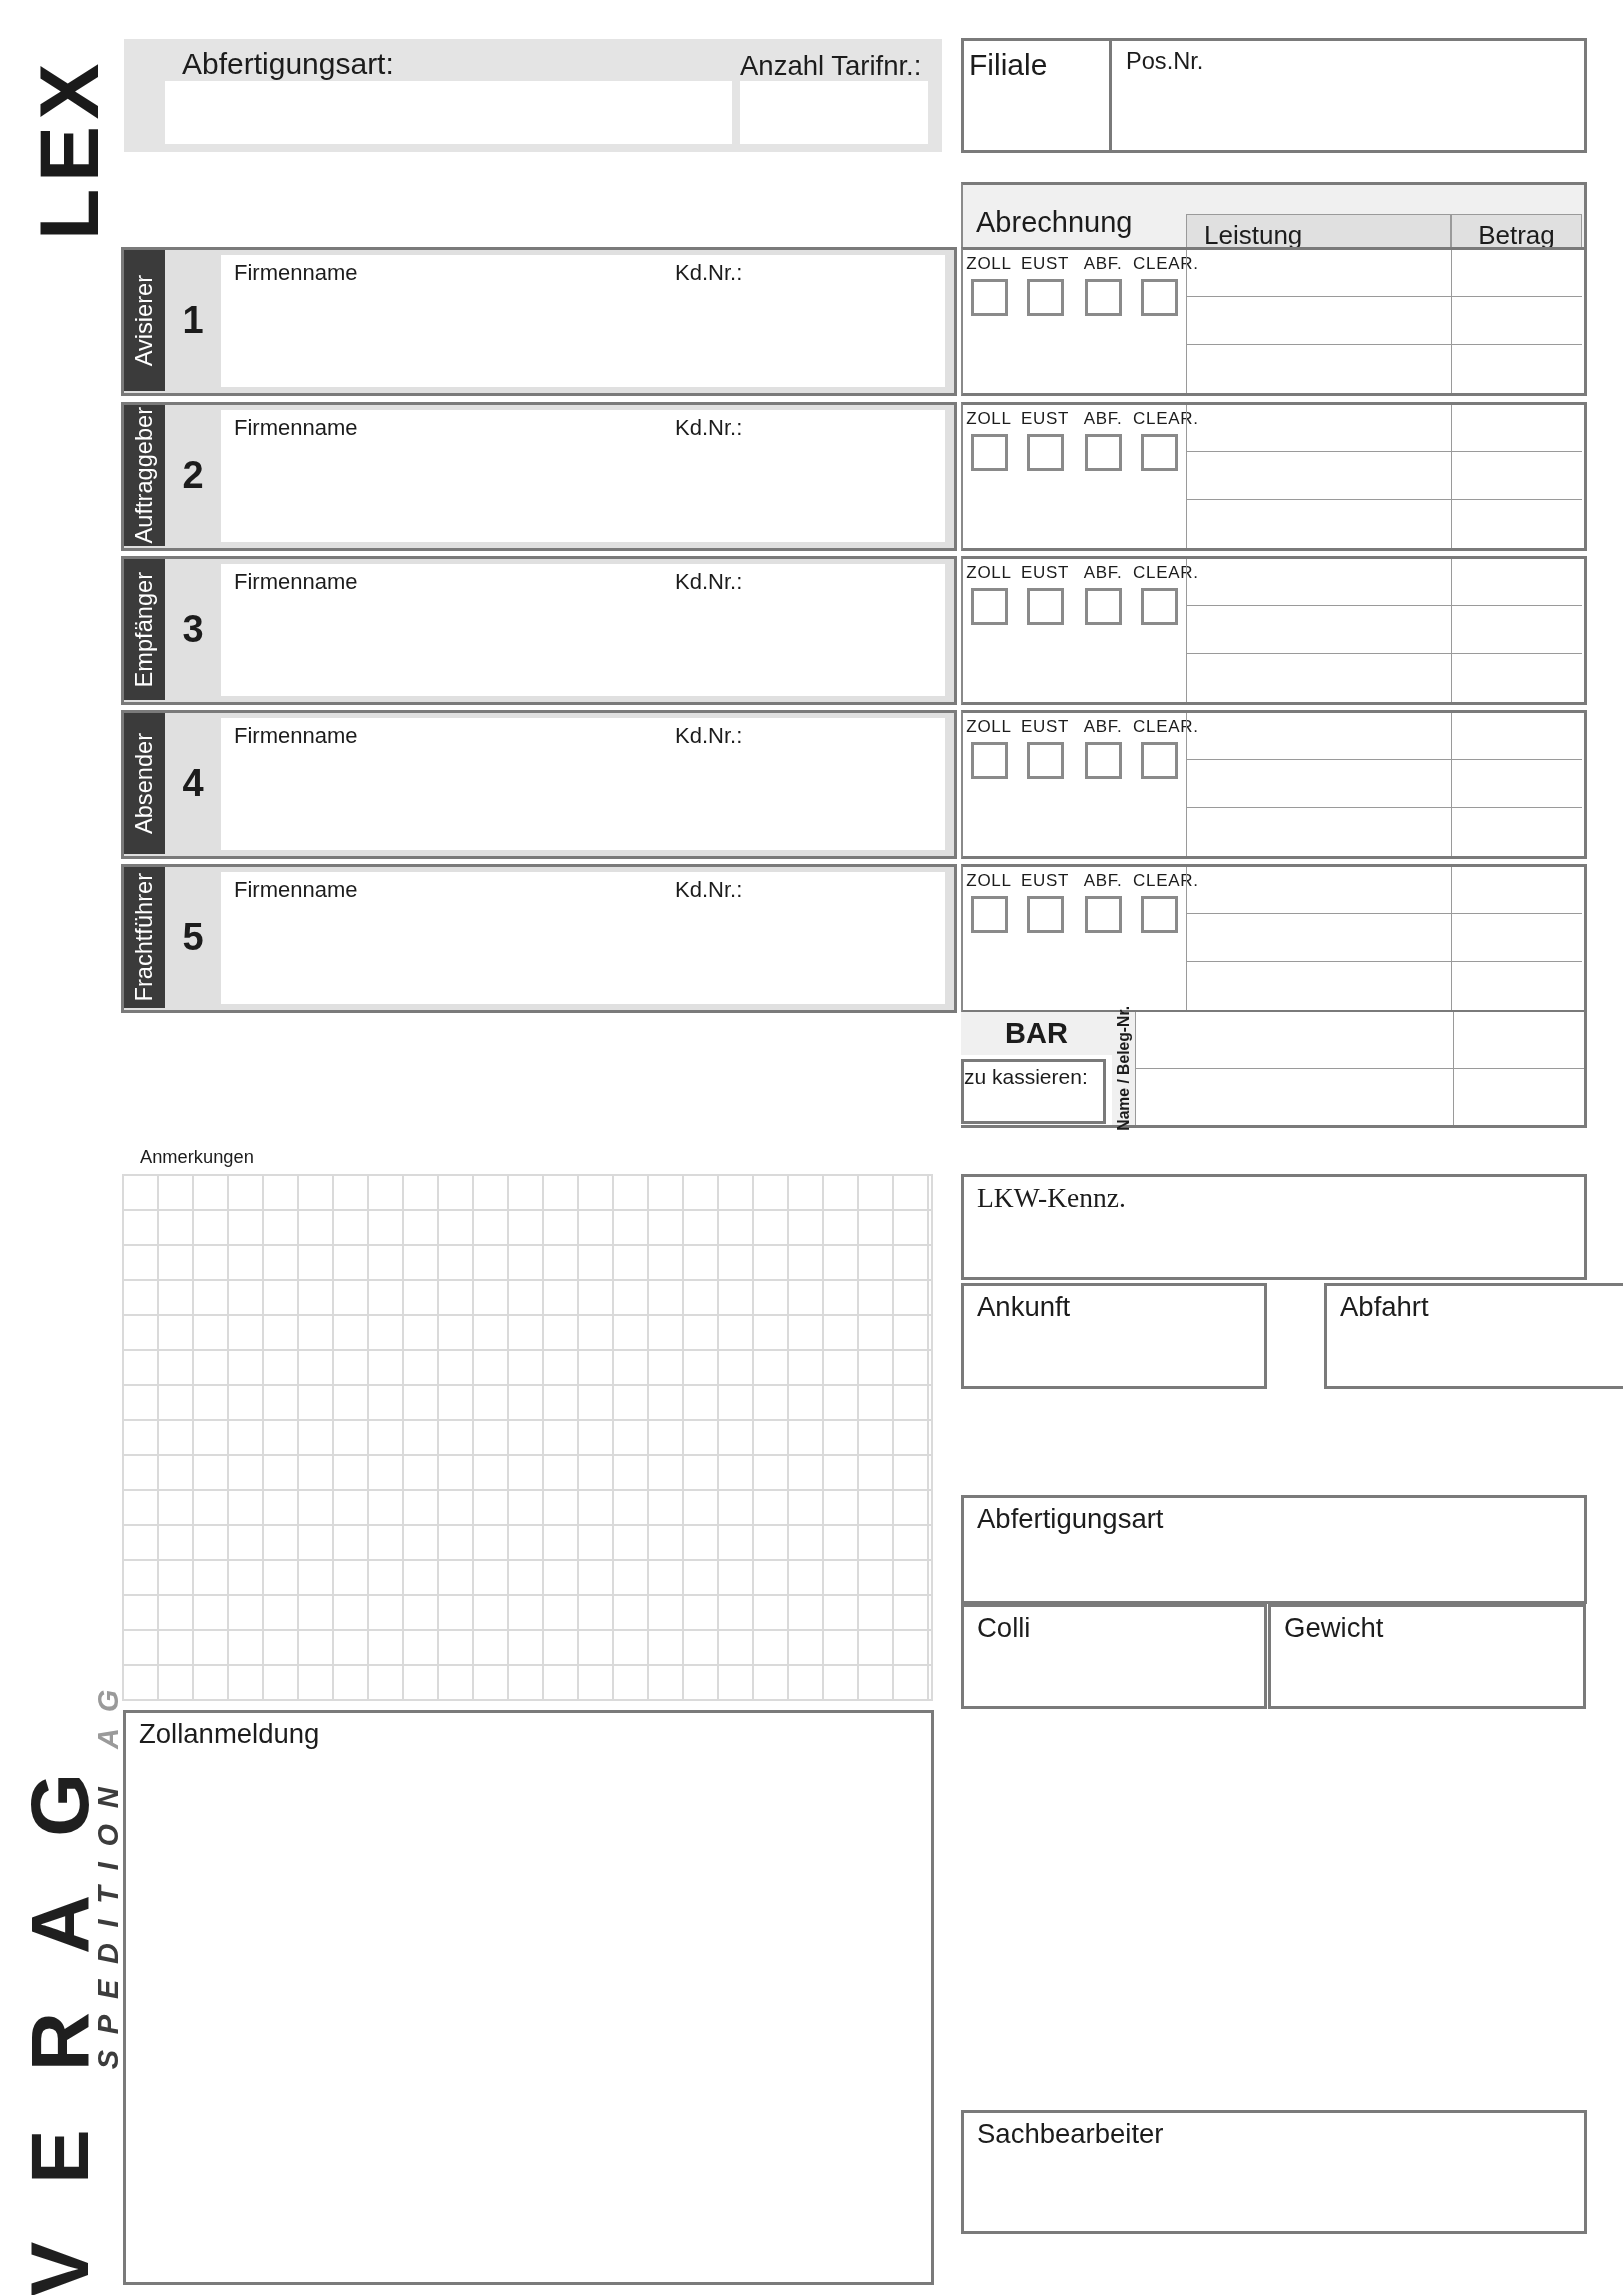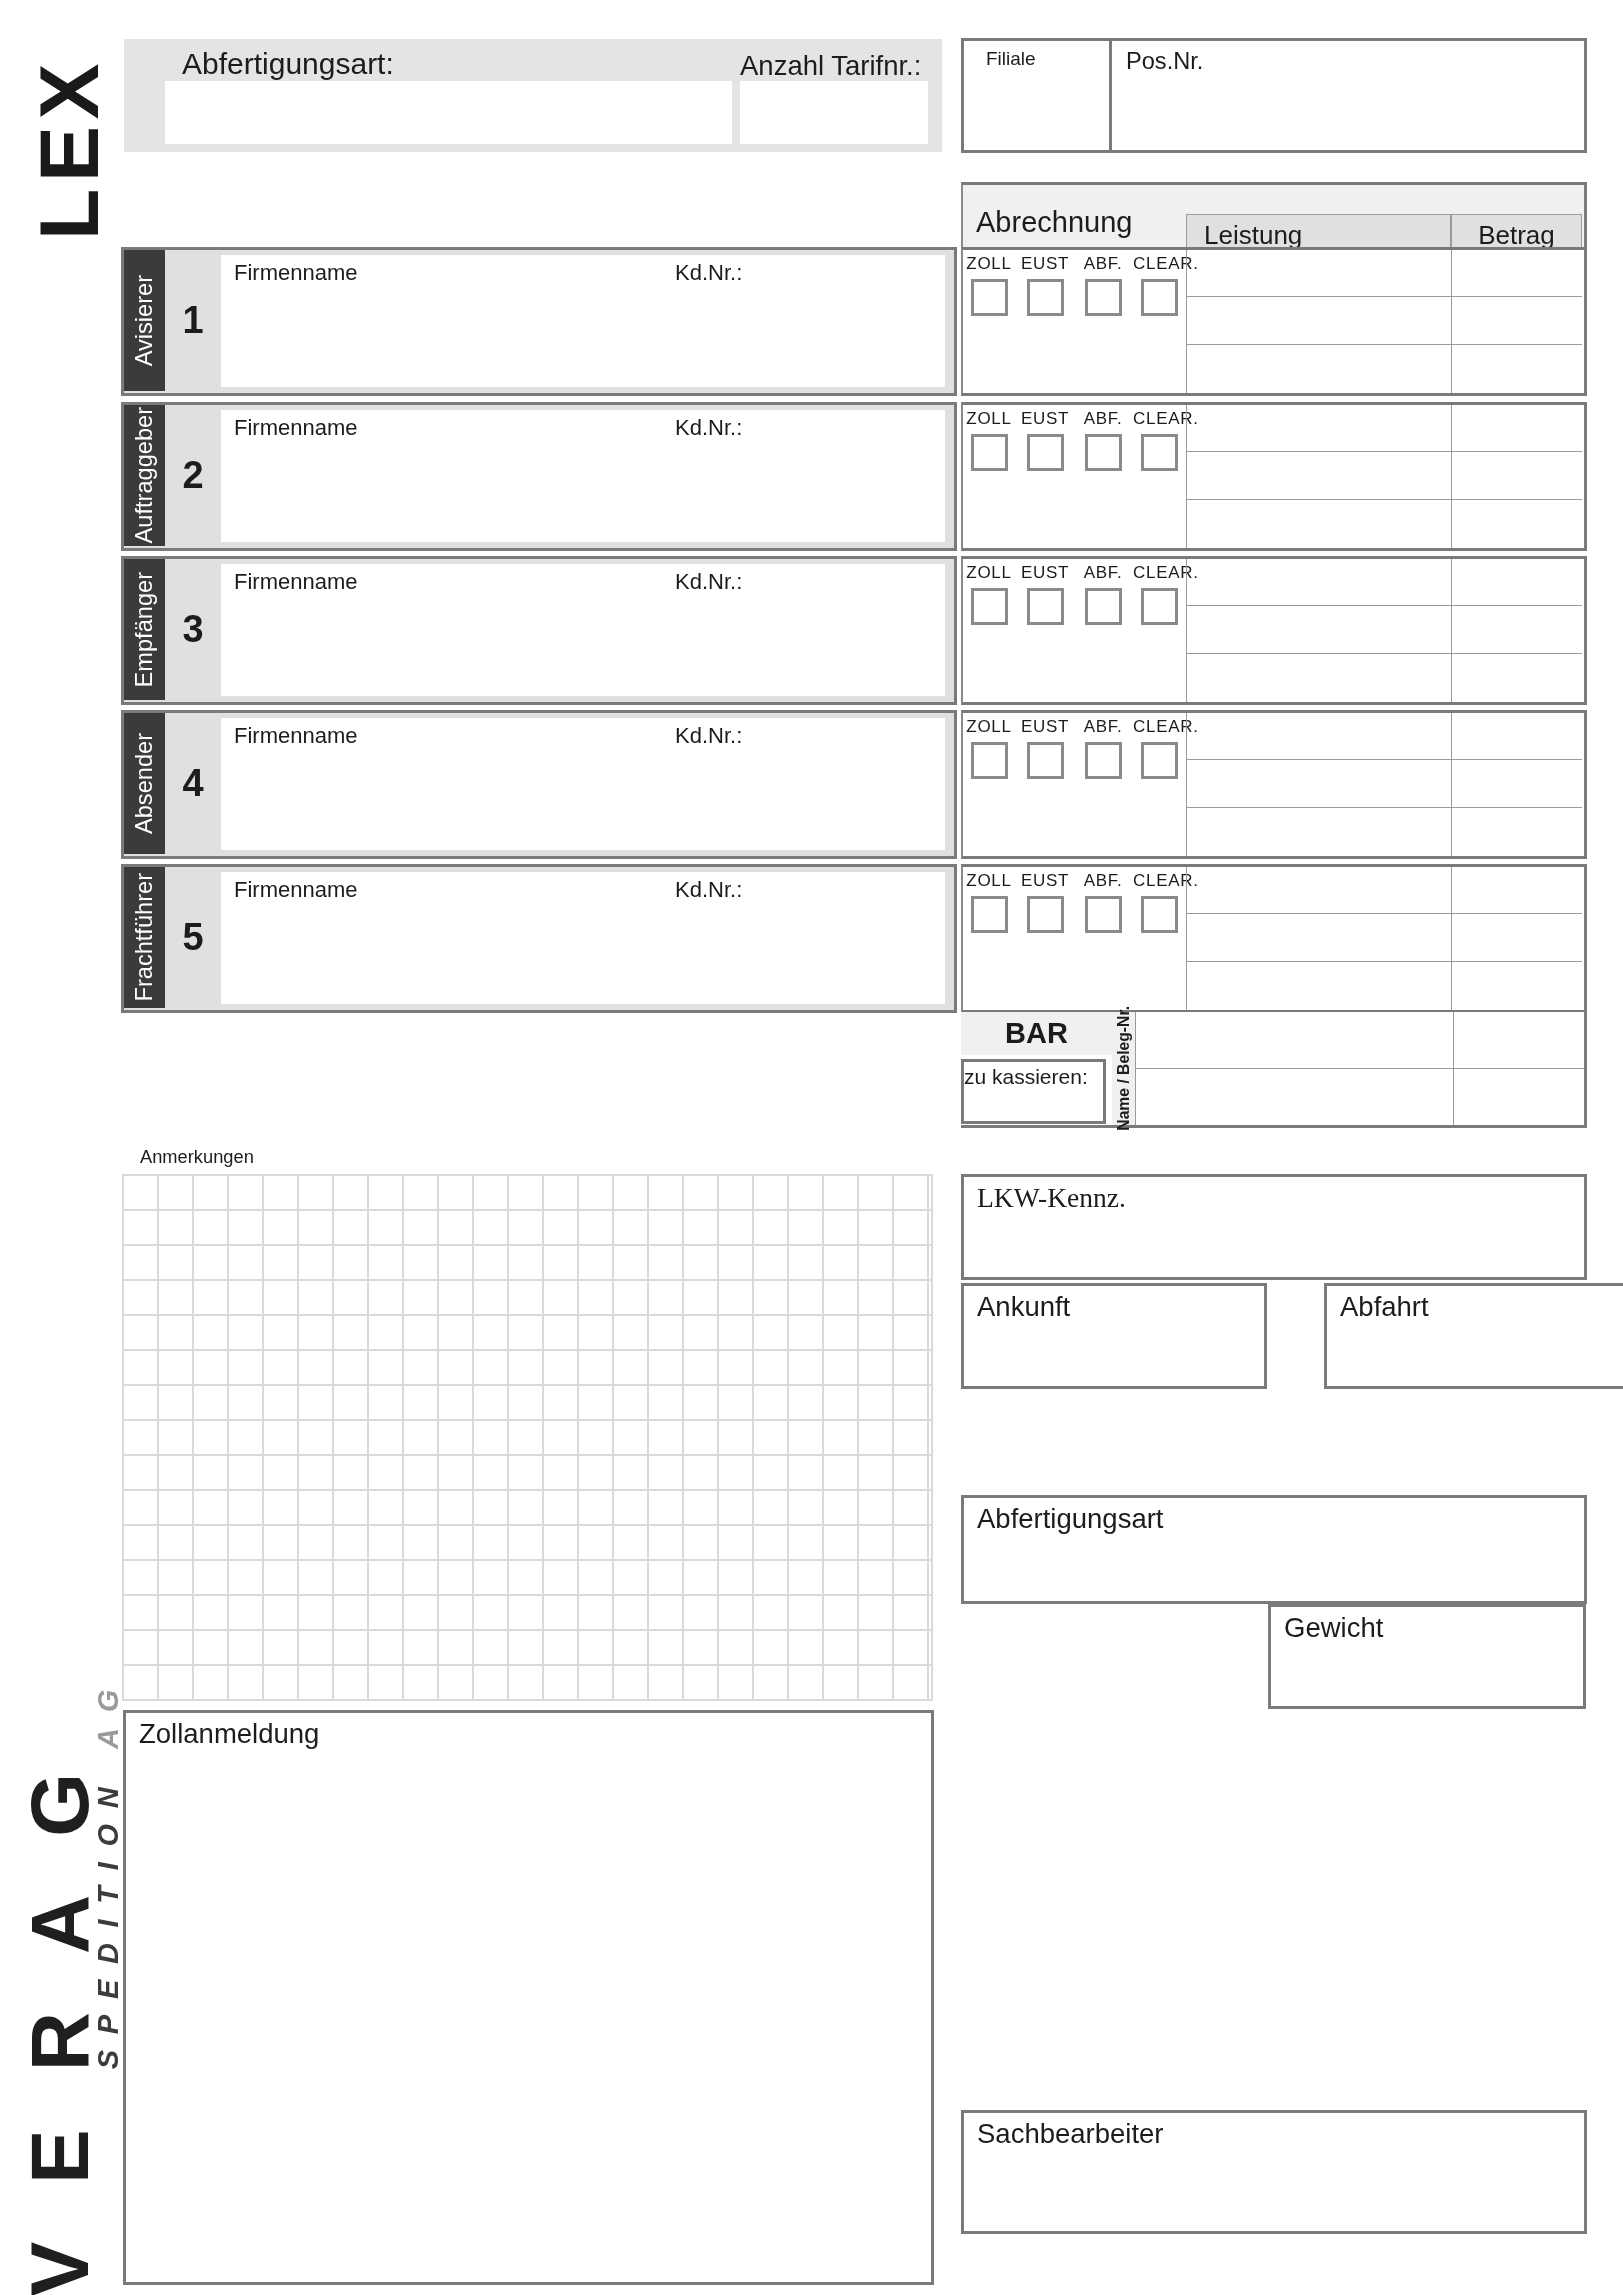--- a/index.html
+++ b/index.html
@@ -22,21 +22,21 @@
 
   
   .band { left:124px; top:39px; width:818px; height:113px; background:#e4e4e4; }
   .band-label { position:absolute; left:58px; top:7.9px; font-size:30px; }
   .band-input { position:absolute; left:41px; top:42px; width:567px; height:63px; background:#fff; }
   .anzahl-label { position:absolute; left:616px; top:10.5px; font-size:27.5px; }
   .anzahl-input { position:absolute; left:616px; top:42px; width:188px; height:63px; background:#fff; }
 
   .filiale-box { left:961px; top:38px; width:626px; height:115px; border:3.9px solid #7a7a7a; background:#fff; }
   .filiale-divider { position:absolute; left:145px; top:0; width:3.3px; height:100%; background:#7a7a7a; }
-  .filiale-label { position:absolute; left:22px; top:6.5px; font-size:19px; }
+  .filiale-label { position:absolute; left:5px; top:6.5px; font-size:30px; }
   .posnr-label { position:absolute; left:162px; top:6.5px; font-size:23.6px; }
 
   
   .abr-header { left:961px; top:182px; width:626px; height:65px; background:#f0f0f0;
                 border-top:3.9px solid #7a7a7a; border-left:2.6px solid #8a8a8a; border-right:3.9px solid #7a7a7a; }
   .abr-title { position:absolute; left:13px; top:21px; font-size:29px; }
   .abr-colhead { position:absolute; top:29px; bottom:0; background:#e0e0e0; border:1.3px solid #9a9a9a; border-bottom:none; font-size:26px; }
   .abr-leistung { left:223px; width:265px; padding:5.2px 0 0 17px; }
   .abr-betrag { left:488px; width:131px; padding:5.2px 0 0 0; text-align:center; }
 
@@ -325,20 +325,23 @@
   <div class="abs fbox ankunft-box">
     <span class="flabel">Ankunft</span>
   </div>
   <div class="abs fbox abfahrt-box">
     <span class="flabel">Abfahrt</span>
   </div>
 
   <div class="abs fbox waren-box">
     <span class="flabel">Abfertigungsart</span>
   </div>
+  <div class="abs fbox colli-box">
+    <span class="flabel">Colli</span>
+  </div>
   <div class="abs fbox gewicht-box">
     <span class="flabel">Gewicht</span>
   </div>
 
   <div class="abs fbox zoll-box">
     <span class="flabel">Zollanmeldung</span>
   </div>
 
   <div class="abs fbox sach-box">
     <span class="flabel">Sachbearbeiter</span>

